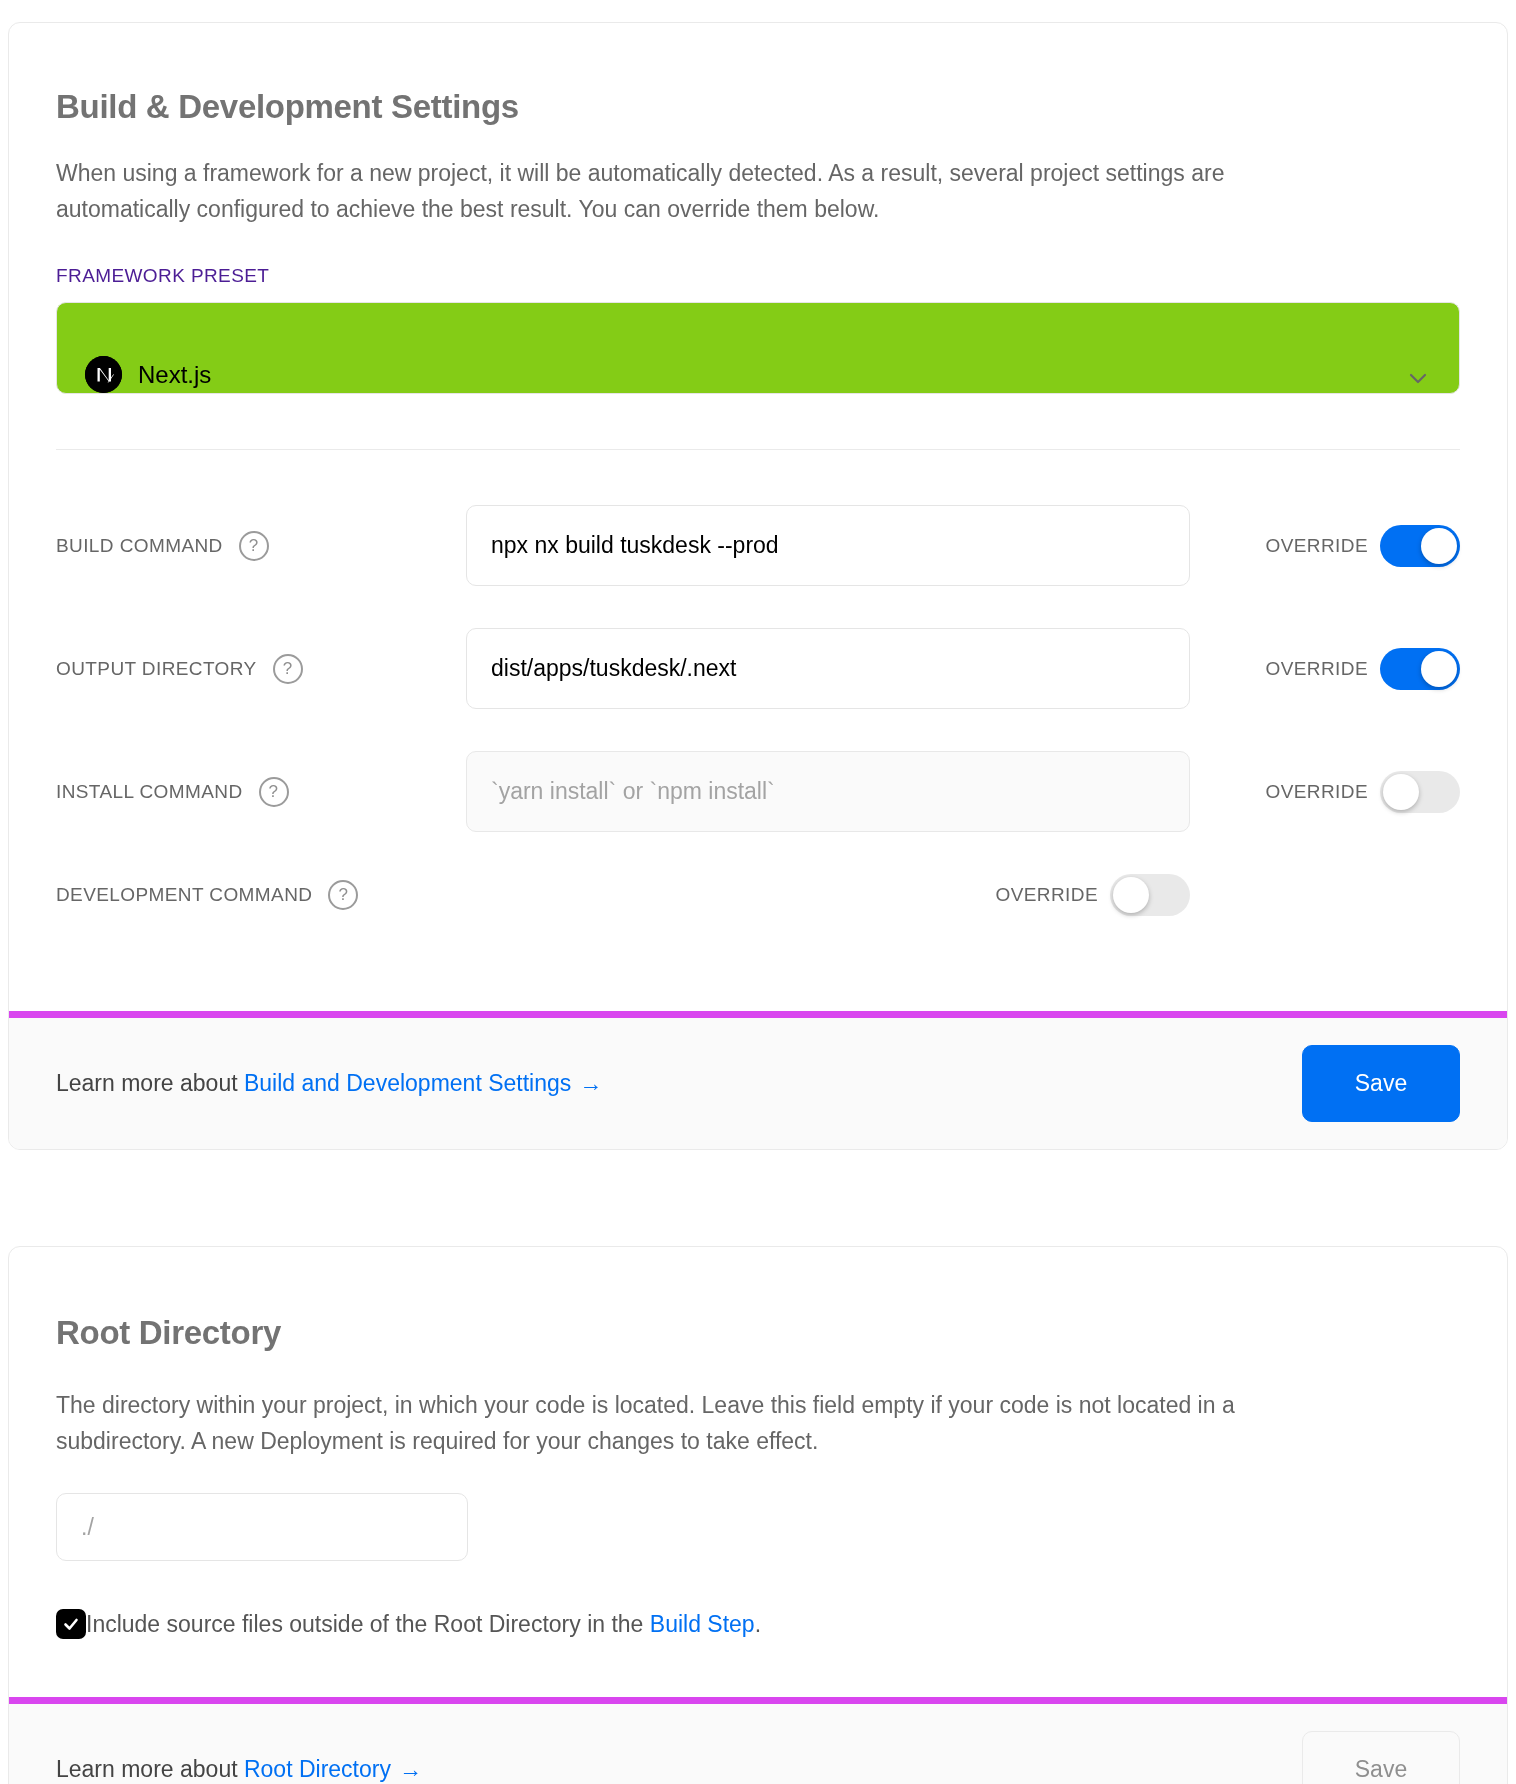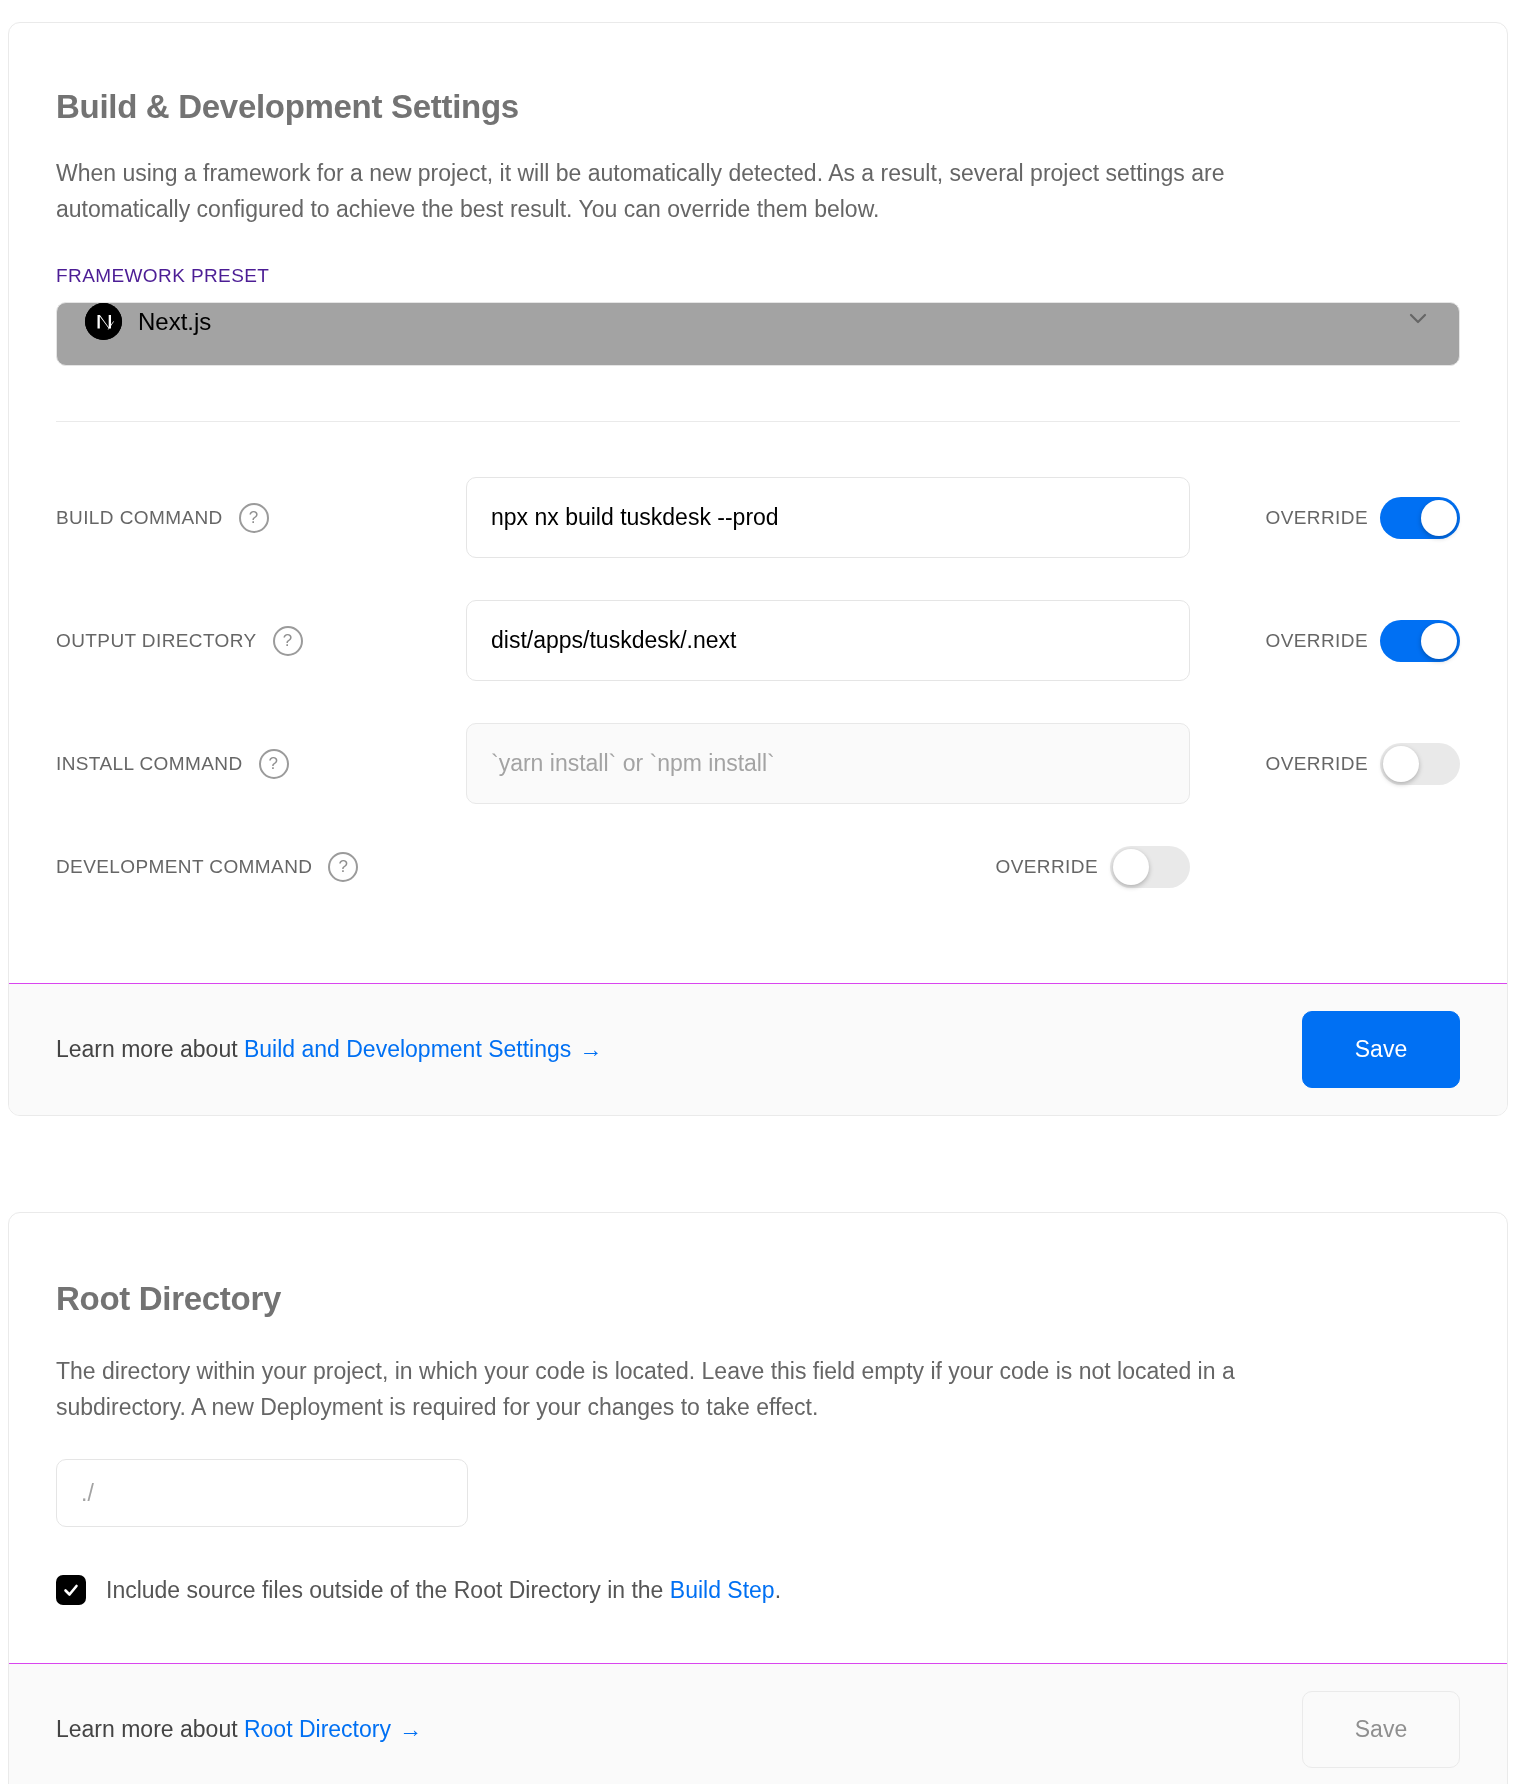--- a/index.html
+++ b/index.html
@@ -39,26 +39,26 @@
   .field-label {
     font-size: 19px;
     color: #4c1d95;
     letter-spacing: 0.4px;
     margin-bottom: 15px;
     margin-top: 34px;
   }
 
   
   .select {
-    height: 64px;
+    height: 92px;
     border: 1px solid #e5e5e5;
     border-radius: 10px;
-    background: #a3a3a3;
-    display: flex;
-    align-items: flex-start;
+    background: #84cc16;
+    display: flex;
+    align-items: flex-end;
     justify-content: space-between;
     padding: 0 26px 0 28px;
     cursor: pointer;
   }
   .select-left { display: flex; align-items: center; gap: 16px; }
   .nextjs-badge {
     width: 37px; height: 37px; border-radius: 50%;
     background: #000; position: relative; flex: 0 0 auto;
   }
   .select-value { font-size: 24px; color: #000; }
@@ -140,21 +140,21 @@
     width: 36px; height: 36px;
     border-radius: 50%;
     background: #fff;
     box-shadow: 0 2px 5px rgba(0,0,0,0.25);
   }
   .toggle.on  .knob { right: 3px; }
   .toggle.off .knob { left: 3px; }
 
   
   .card-footer {
-    border-top: 1px solid #d946ef;
+    border-top: 7px solid #d946ef;
     background: #fafafa;
     padding: 27px 47px;
     display: flex;
     align-items: center;
     justify-content: space-between;
   }
   .footer-text { font-size: 23px; color: #444; }
   .footer-link { color: #0070f3; text-decoration: none; cursor: pointer; }
   .footer-arrow { color: #0070f3; margin-left: 8px; }
   .save-btn {
@@ -188,21 +188,20 @@
     font-family: "Liberation Sans", "DejaVu Sans", sans-serif;
     color: #000;
     background: #fff;
     outline: none;
   }
   .root-input::placeholder { color: #a3a3a3; }
 
   .checkbox-row {
     display: flex;
     align-items: center;
-    gap: 20px;
     padding-bottom: 58px;
   }
   .checkbox {
     width: 30px; height: 30px;
     background: #000;
     border-radius: 7px;
     display: inline-flex;
     align-items: center;
     justify-content: center;
     cursor: pointer;

